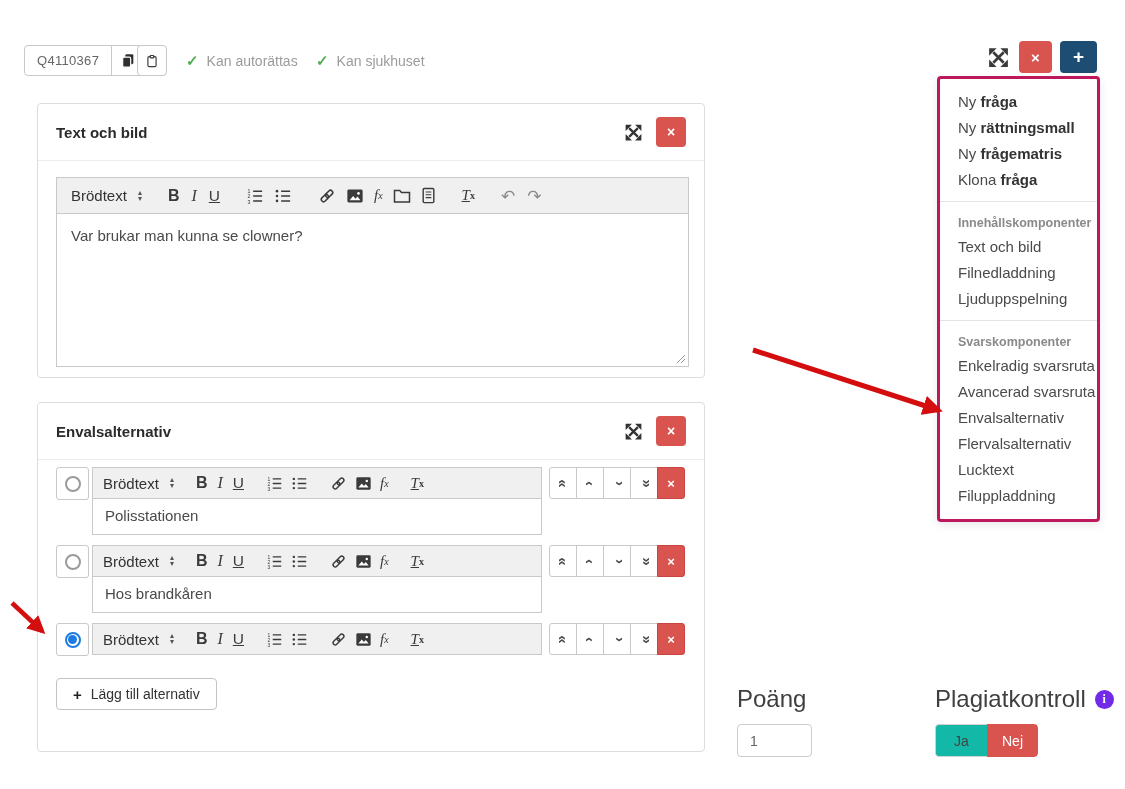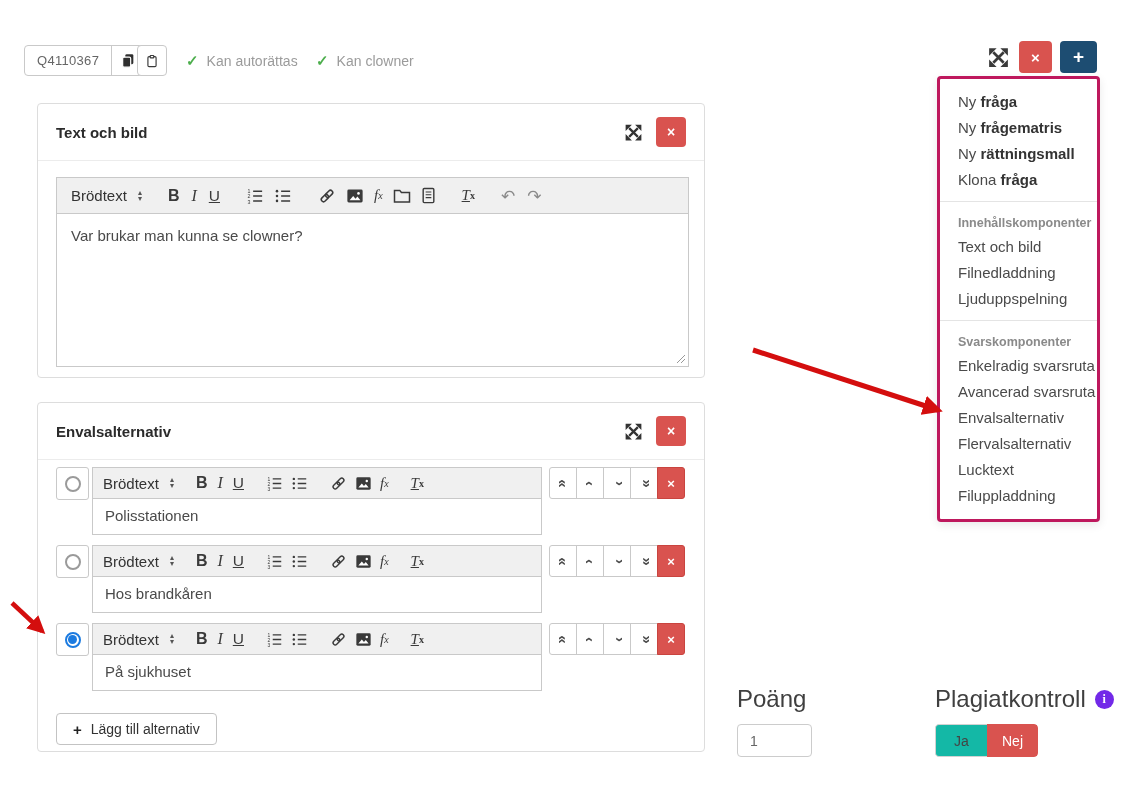--- a/index.html
+++ b/index.html
@@ -132,40 +132,40 @@
           <rect x="9" y="2.5" width="6" height="4" rx="1" fill="#fff"></rect>
         </svg>
     </span>
   </span>
   <div class="check-item" style="left:186px;">
     <span class="check-glyph">✓</span>
     <span class="check-label">Kan autorättas</span>
   </div>
   <div class="check-item" style="left:316px;">
     <span class="check-glyph">✓</span>
-    <span class="check-label">Kan clowner</span>
+    <span class="check-label">Kan sjukhuset</span>
   </div>
 
   <span class="expand-top">
     <svg class="ic" width="25" height="25" viewBox="0 0 24 24">
       <path d="M7 7 L17 17 M17 7 L7 17" stroke="#3a3a3a" stroke-width="2.6" fill="none"></path>
       <path fill="#3a3a3a" d="M3 3 h7.2 L3 10.2 z M21 3 v7.2 L13.8 3 z M3 21 v-7.2 L10.2 21 z M21 21 h-7.2 L21 13.8 z"></path>
     </svg>
   </span>
   <button class="btn-sq btn-close-top">
     <span>×</span>
   </button>
   <button class="btn-sq btn-add-top">
     <span>+</span>
   </button>
 
   <div class="dropdown">
     <div class="menu-item"><span>Ny </span><b>fråga</b></div>
+    <div class="menu-item"><span>Ny </span><b>rättningsmall</b></div>
     <div class="menu-item"><span>Ny </span><b>frågematris</b></div>
-    <div class="menu-item"><span>Ny </span><b>rättningsmall</b></div>
     <div class="menu-item"><span>Klona </span><b>fråga</b></div>
     <div class="menu-divider"></div>
     <div class="menu-title">Innehållskomponenter</div>
     <div class="menu-item">Text och bild</div>
     <div class="menu-item">Filnedladdning</div>
     <div class="menu-item">Ljuduppspelning</div>
     <div class="menu-divider"></div>
     <div class="menu-title">Svarskomponenter</div>
     <div class="menu-item">Enkelradig svarsruta</div>
     <div class="menu-item">Avancerad svarsruta</div>
@@ -483,23 +483,20 @@
             </button>
             <button class="tb-btn tb-fx g8">
                 <span>f</span>
                 <sub>x</sub>
               </button>
             <button class="tb-btn tb-tx g22">
                 <span class="t-ul">T</span>
                 <sub>x</sub>
               </button>
           </div>
-          <div class="rte-content opt-content">
-            <span>På sjukhuset</span>
-          </div>
         </div>
         <div class="row-actions">
           <span class="row-btn">
               <span class="chev up">«</span>
             </span>
           <span class="row-btn">
               <span class="chev up">‹</span>
             </span>
           <span class="row-btn">
               <span class="chev down">‹</span>

